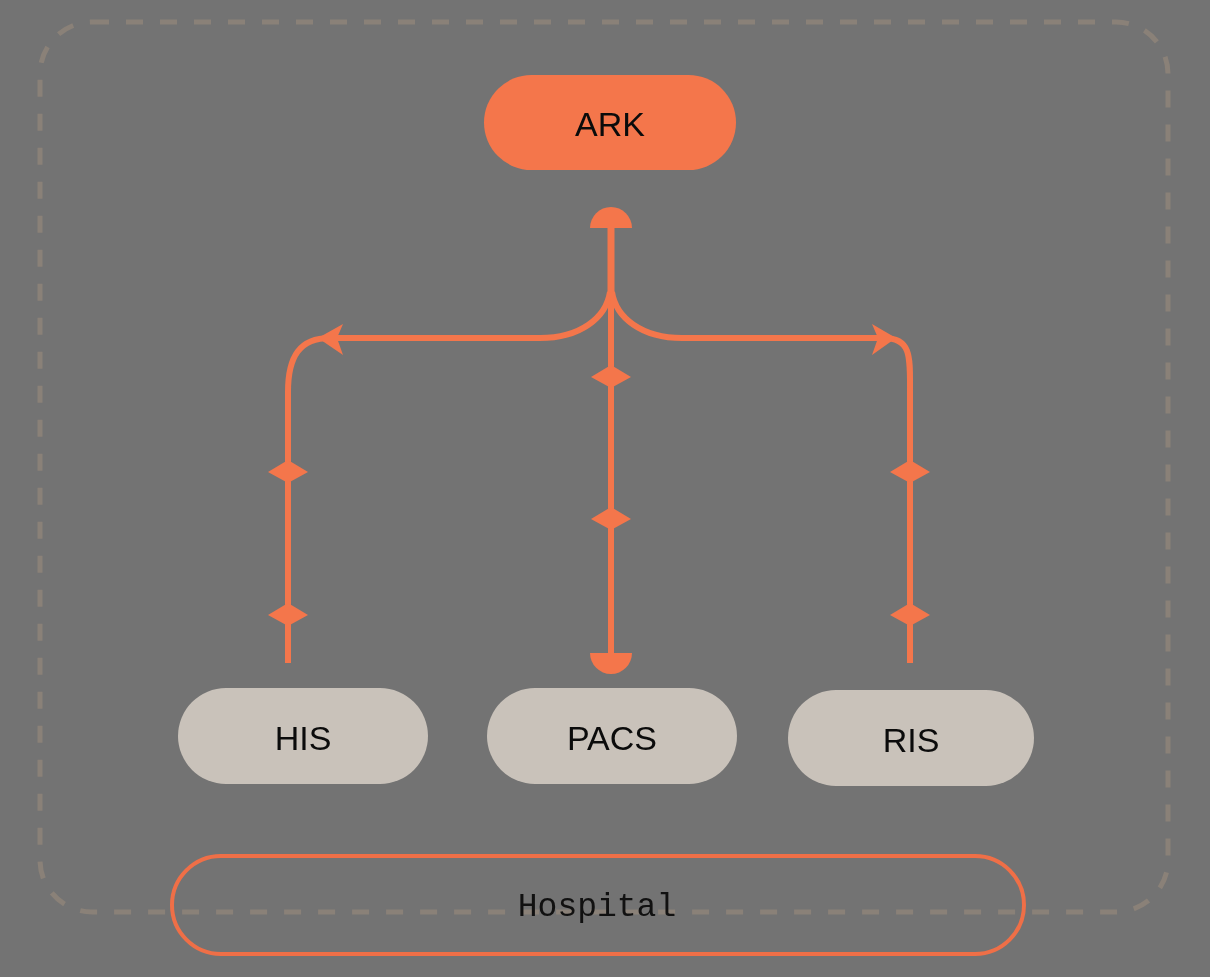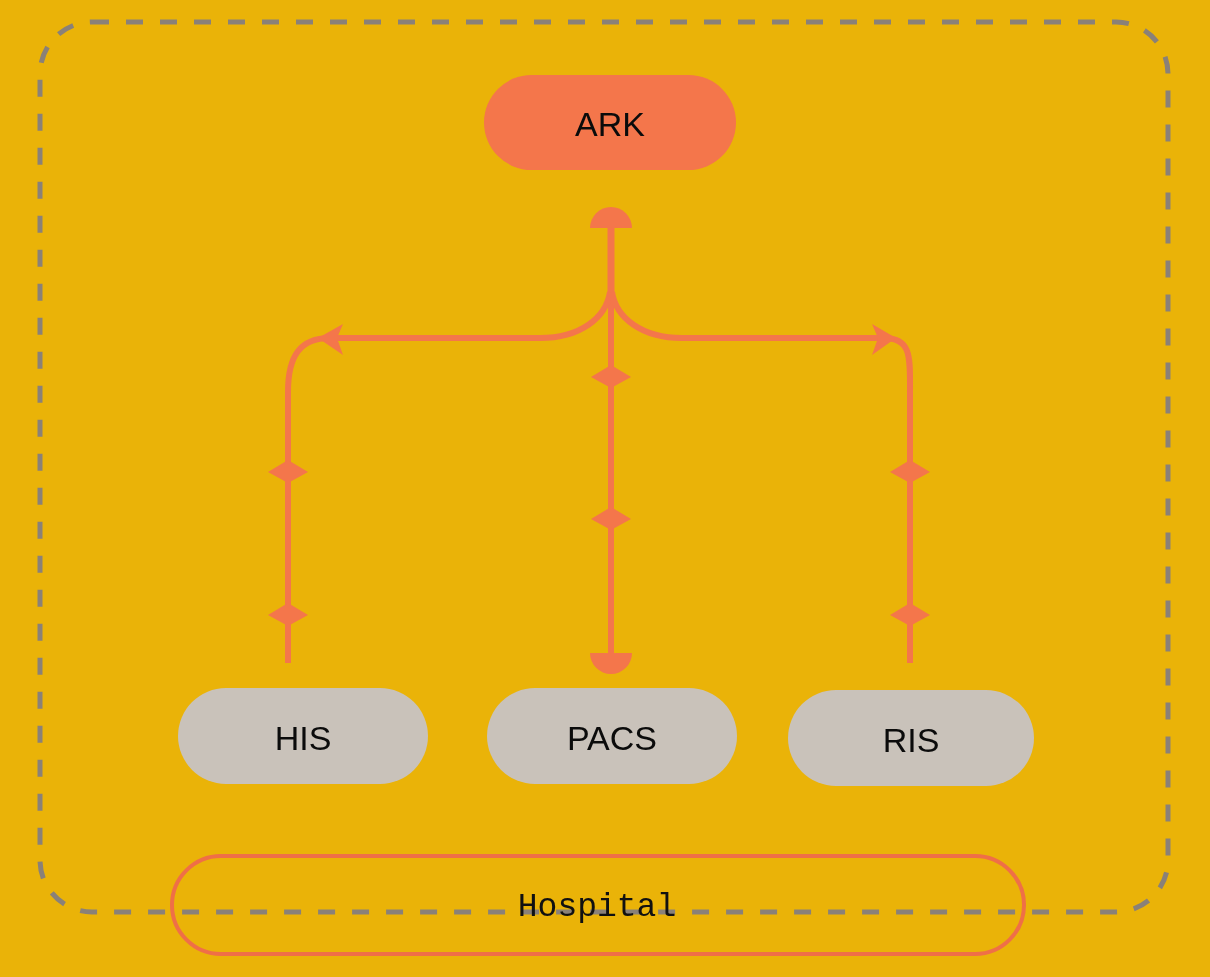--- a/index.html
+++ b/index.html
@@ -7,21 +7,21 @@
     padding: 0;
     background: #e8e6e0;
   }
   body {
     font-family: "Liberation Sans", sans-serif;
   }
   #stage {
     position: relative;
     width: 1210px;
     height: 977px;
-    background: #eab308;
+    background: #737373;
     overflow: hidden;
   }
   #diagram-svg {
     position: absolute;
     top: 0;
     left: 0;
     width: 1210px;
     height: 977px;
     display: block;
   }

